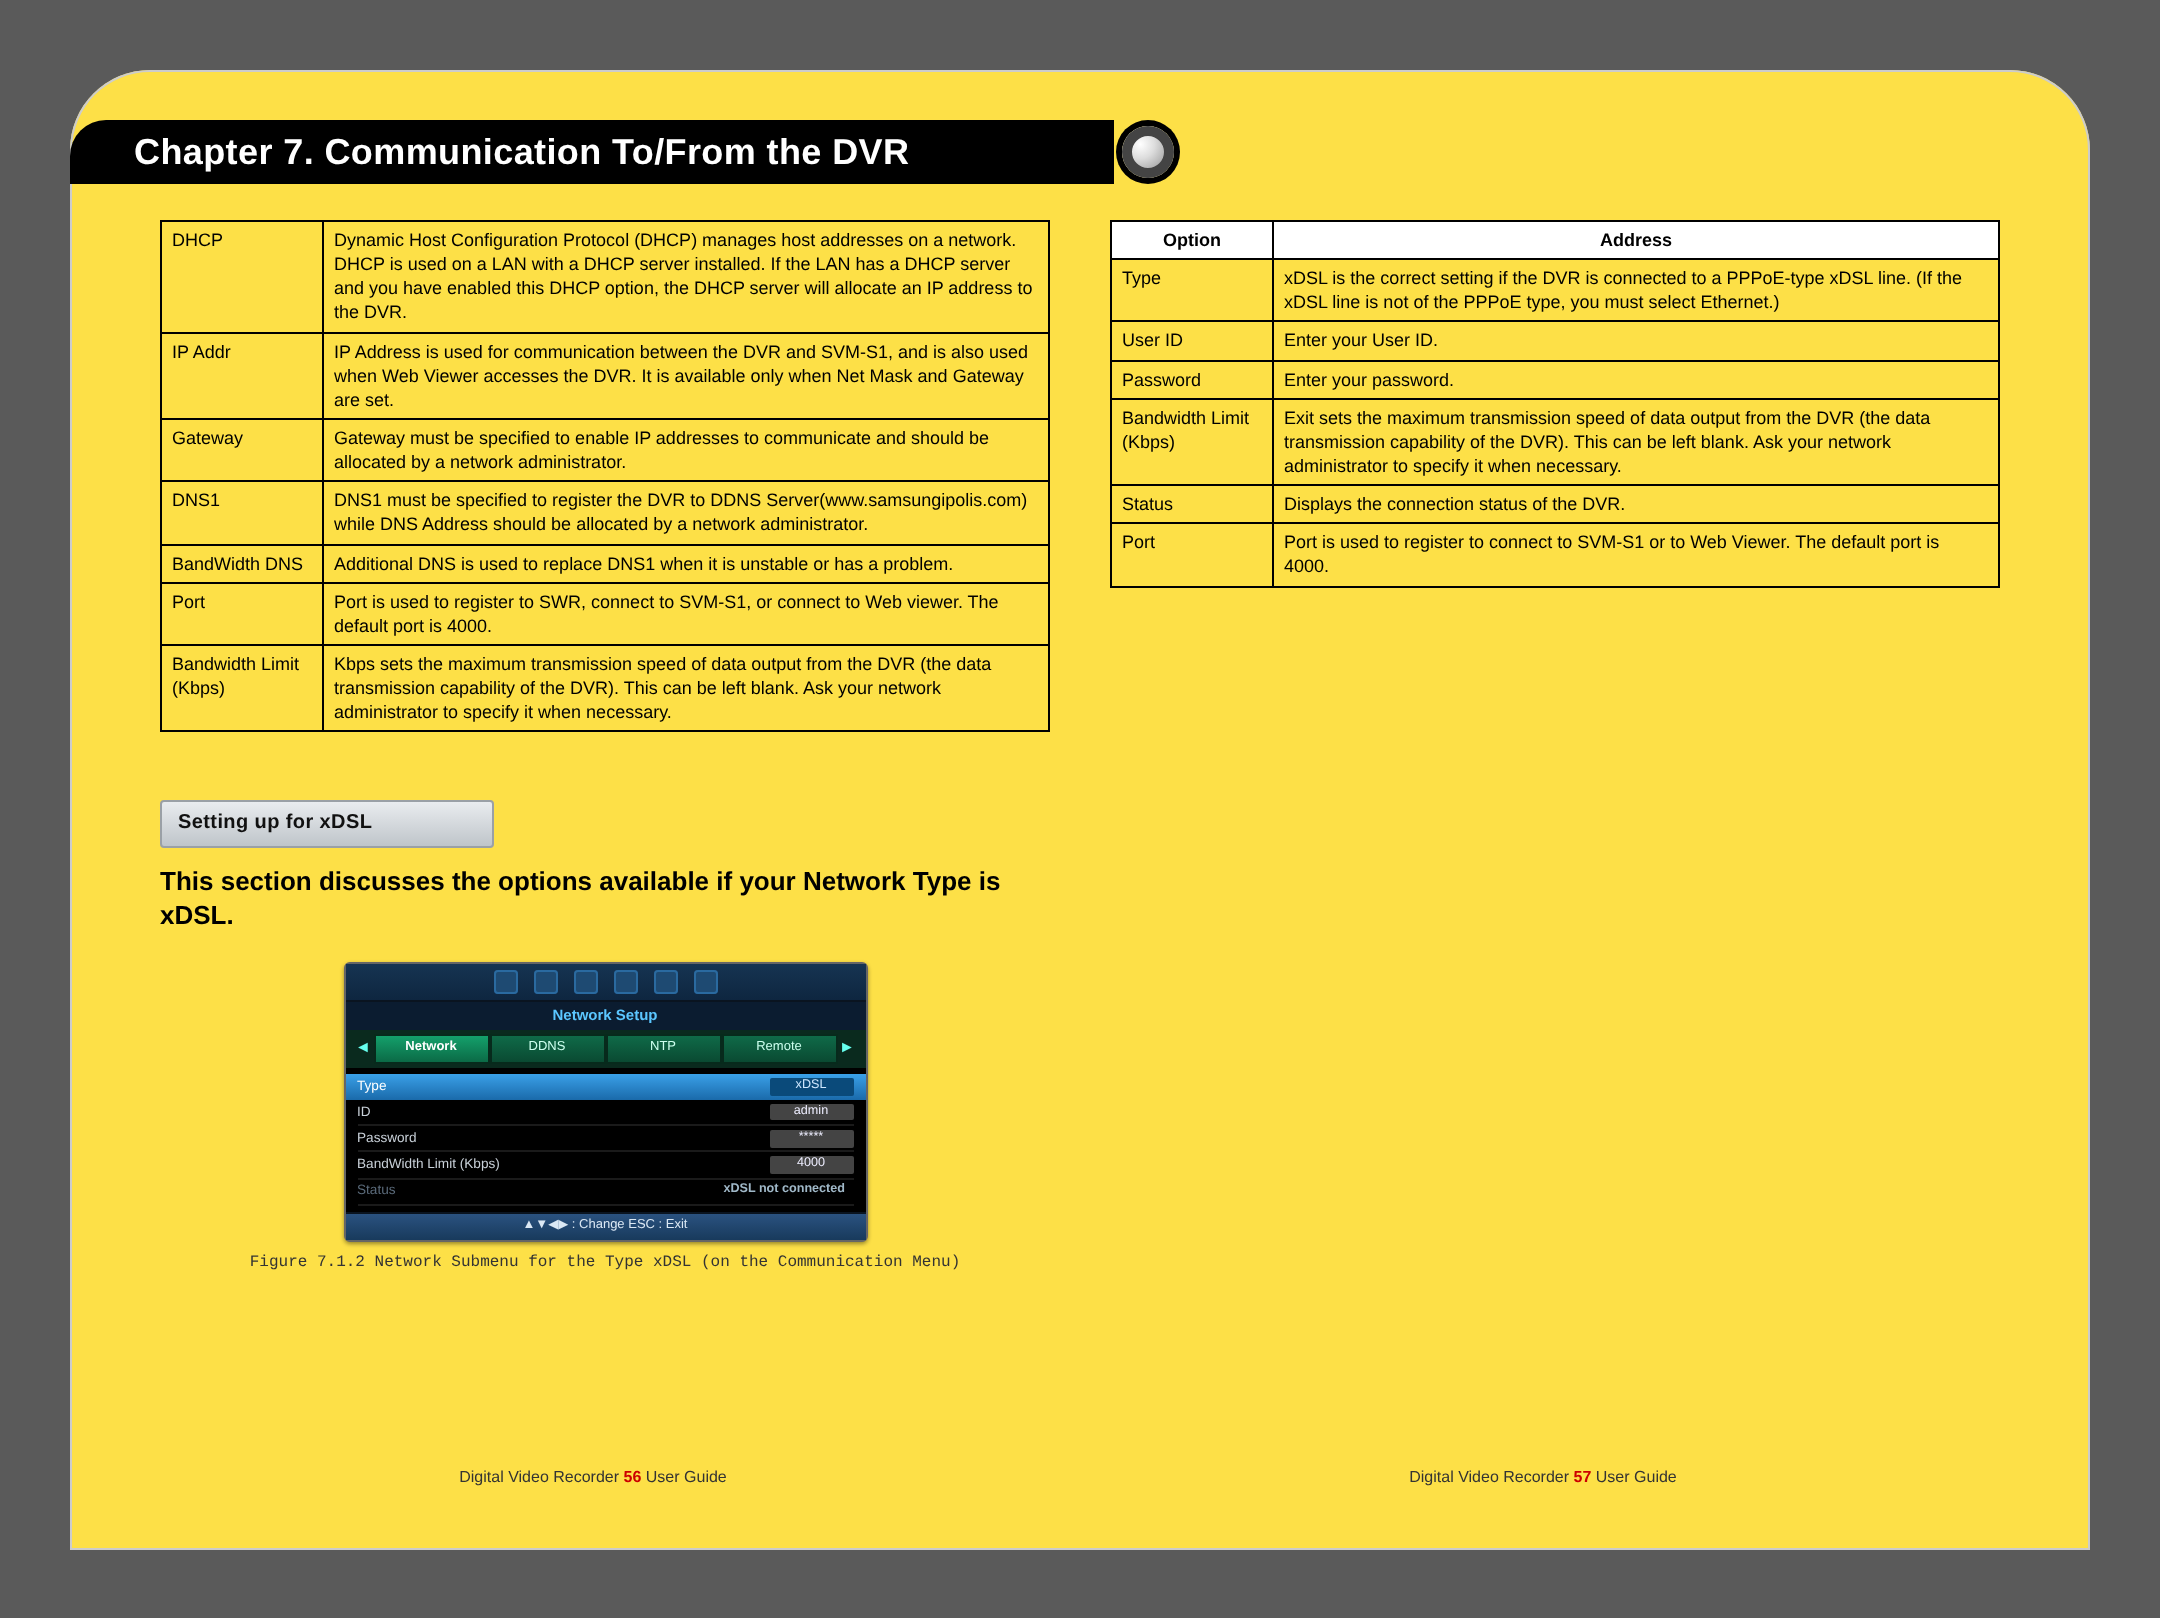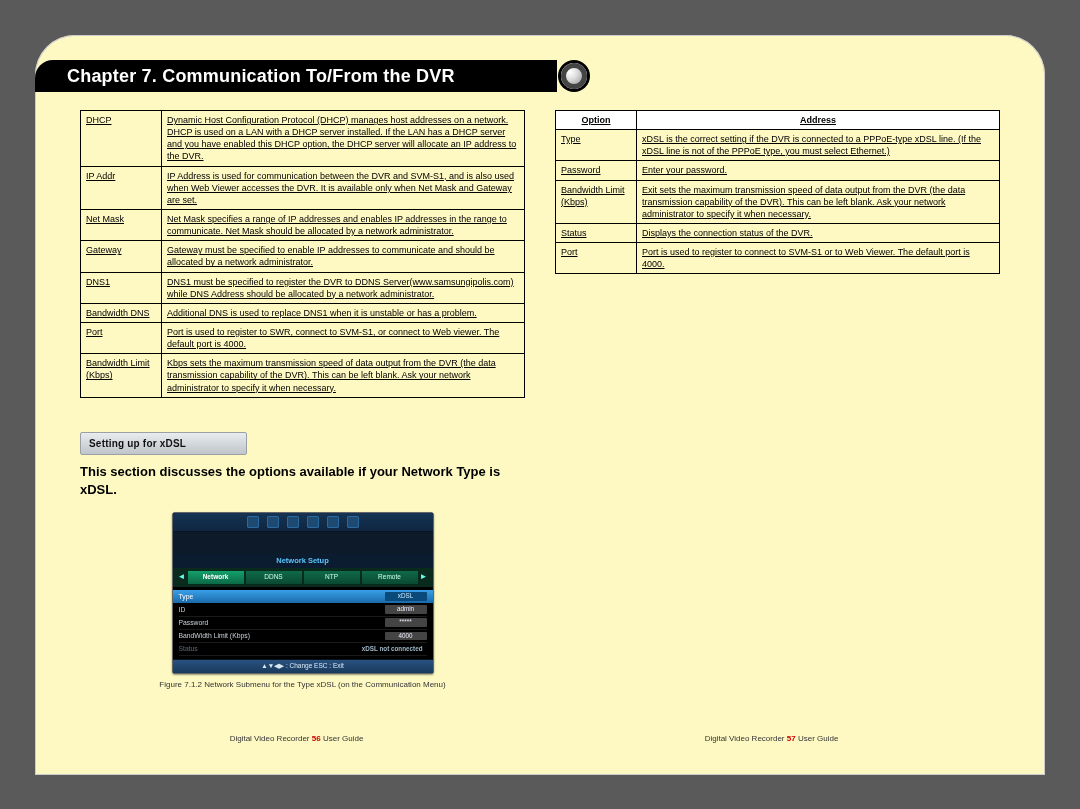--- a/index.html
+++ b/index.html
@@ -5,21 +5,21 @@
   body {
     margin: 0;
     padding: 0;
     background: #5a5a5a;
     font-family: Arial, Helvetica, sans-serif;
     width: 1080px;
     height: 809px;
     overflow: hidden;
   }
   .page-outer {
-    background: #fef9c3;
+    background: #fde047;
     width: 1010px;
     height: 740px;
     margin: 35px auto 0;
     border-radius: 40px 40px 0 0;
     position: relative;
     box-shadow: inset 0 0 0 1px #ccc;
   }
   .chapter-title {
     color: #fff;
     font-size: 18px;
@@ -62,21 +62,20 @@
     position: relative;
     font-size: 9px;
     line-height: 1.35;
     color: #000;
   }
   .col-left { border-right: none; }
   table.info {
     width: 100%;
     border-collapse: collapse;
     font-size: 9px;
-    text-decoration: underline;
   }
   table.info th, table.info td {
     border: 1px solid #000;
     padding: 3px 5px;
     vertical-align: top;
     text-align: left;
   }
   table.info th {
     font-weight: bold;
     background: #fff;
@@ -126,21 +125,20 @@
     width: 12px; height: 12px; background: #1e4a72; border-radius: 2px;
     box-shadow: inset 0 0 0 1px #2a6aa0;
   }
   .dvr-title {
     text-align: center;
     color: #5bc6ff;
     font-weight: bold;
     padding: 2px 0;
     background: #0b1c30;
     font-size: 7.5px;
-    margin-top: 22px;
   }
   .dvr-tabs {
     display: flex;
     background: #0a2a1e;
     padding: 2px 4px;
     gap: 0;
   }
   .dvr-tabs .tab {
     flex: 1;
     text-align: center;
@@ -198,20 +196,21 @@
     font-size: 6.5px;
     color: #dbe8f4;
     text-align: center;
     border-top: 1px solid #0a1420;
   }
   .figcap {
     text-align: center;
     font-size: 8px;
     color: #333;
     margin-top: 4px;
+    font-family: Liberation Mono, monospace;
   }
   .footer {
     position: absolute;
     bottom: 0;
     left: 0; right: 12px;
     text-align: center;
     font-size: 8px;
     color: #333;
   }
   .footer .pg { color: #c00; font-weight: bold; }
@@ -233,33 +232,29 @@
         <tbody id="left-tbody">
             <tr>
               <td class="option-col">DHCP</td>
               <td>Dynamic Host Configuration Protocol (DHCP) manages host addresses on a network. DHCP is used on a LAN with a DHCP server installed. If the LAN has a DHCP server and you have enabled this DHCP option, the DHCP server will allocate an IP address to the DVR.</td>
             </tr>
             <tr>
               <td class="option-col">IP Addr</td>
               <td>IP Address is used for communication between the DVR and SVM-S1, and is also used when Web Viewer accesses the DVR. It is available only when Net Mask and Gateway are set.</td>
             </tr>
             <tr>
-              <td class="option-col">Net Mask</td>
-              <td>Net Mask specifies a range of IP addresses and enables IP addresses in the range to communicate. Net Mask should be allocated by a network administrator.</td>
-            </tr>
-            <tr>
               <td class="option-col">Gateway</td>
               <td>Gateway must be specified to enable IP addresses to communicate and should be allocated by a network administrator.</td>
             </tr>
             <tr>
               <td class="option-col">DNS1</td>
               <td>DNS1 must be specified to register the DVR to DDNS Server(www.samsungipolis.com) while DNS Address should be allocated by a network administrator.</td>
             </tr>
             <tr>
-              <td class="option-col">Bandwidth DNS</td>
+              <td class="option-col">BandWidth DNS</td>
               <td>Additional DNS is used to replace DNS1 when it is unstable or has a problem.</td>
             </tr>
             <tr>
               <td class="option-col">Port</td>
               <td>Port is used to register to SWR, connect to SVM-S1, or connect to Web viewer. The default port is 4000.</td>
             </tr>
             <tr>
               <td class="option-col">Bandwidth Limit (Kbps)</td>
               <td>Kbps sets the maximum transmission speed of data output from the DVR (the data transmission capability of the DVR). This can be left blank. Ask your network administrator to specify it when necessary.</td>
             </tr>
@@ -330,20 +325,24 @@
             <th class="option-col center">Option</th>
             <th class="center">Address</th>
           </tr>
         </thead>
         <tbody id="right-tbody">
             <tr>
               <td class="option-col">Type</td>
               <td>xDSL is the correct setting if the DVR is connected to a PPPoE-type xDSL line. (If the xDSL line is not of the PPPoE type, you must select Ethernet.)</td>
             </tr>
             <tr>
+              <td class="option-col">User ID</td>
+              <td>Enter your User ID.</td>
+            </tr>
+            <tr>
               <td class="option-col">Password</td>
               <td>Enter your password.</td>
             </tr>
             <tr>
               <td class="option-col">Bandwidth Limit (Kbps)</td>
               <td>Exit sets the maximum transmission speed of data output from the DVR (the data transmission capability of the DVR). This can be left blank. Ask your network administrator to specify it when necessary.</td>
             </tr>
             <tr>
               <td class="option-col">Status</td>
               <td>Displays the connection status of the DVR.</td>

